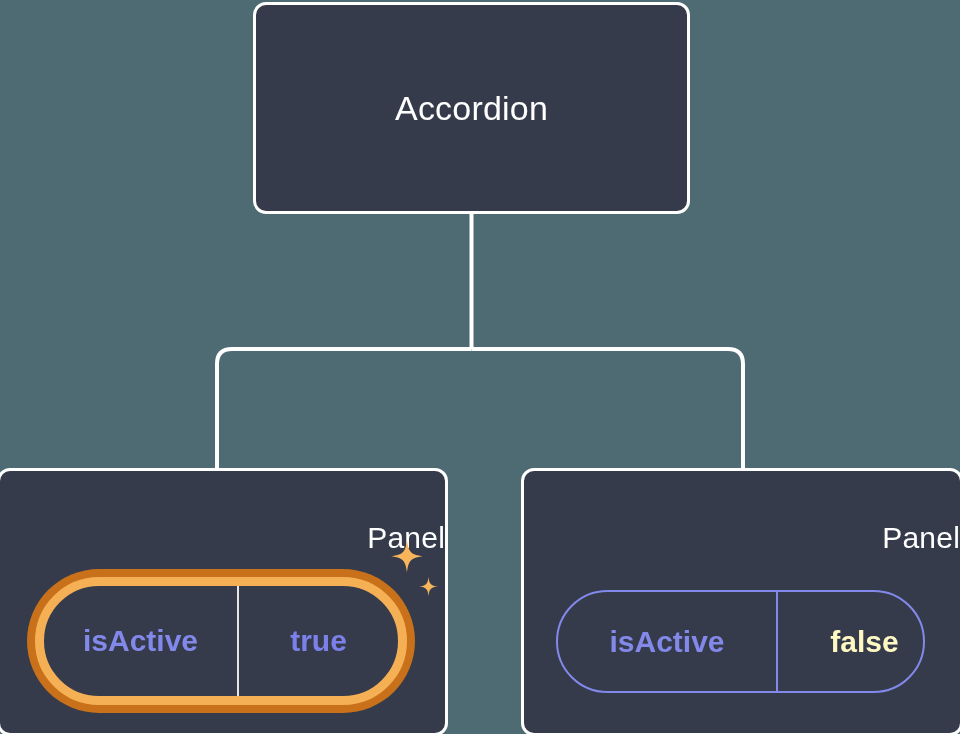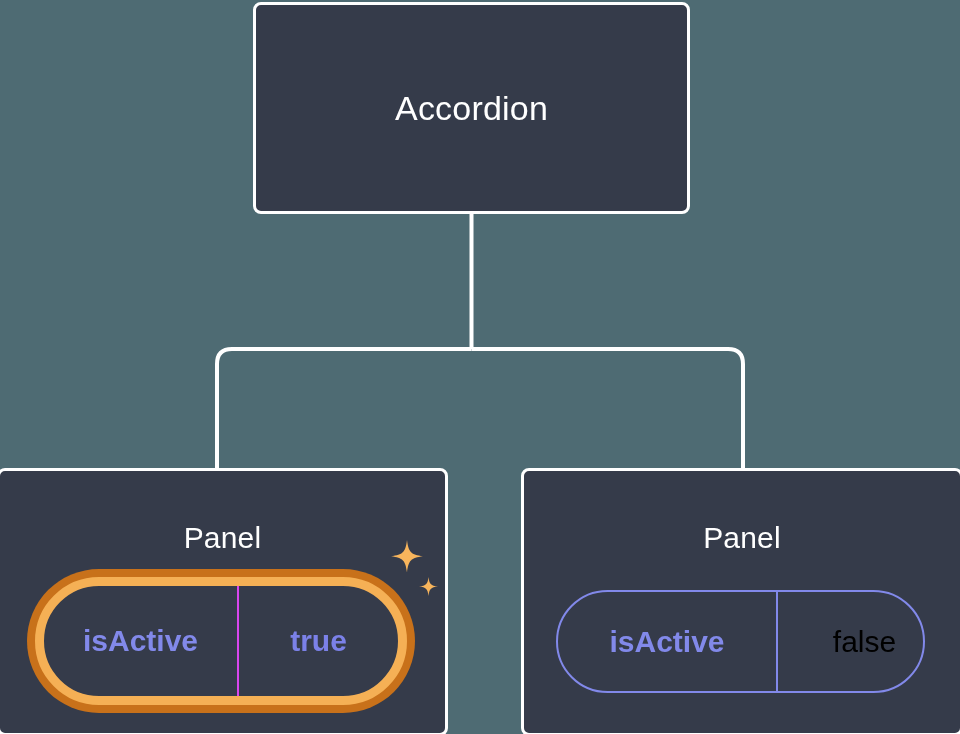--- a/index.html
+++ b/index.html
@@ -30,21 +30,21 @@
     width: 960px;
     height: 734px;
     pointer-events: none;
   }
 
   
   .node {
     position: absolute;
     background: #353b4a;
     border: 3px solid #ffffff;
-    border-radius: 8px;
+    border-radius: 13px;
     box-sizing: border-box;
     overflow: hidden;
   }
 
   .node-root {
     left: 253px;
     top: 2px;
     width: 437px;
     height: 212px;
     display: flex;
@@ -75,21 +75,21 @@
   .panel-inner {
     position: relative;
     width: 100%;
     height: 100%;
   }
 
   .node-title-panel {
     position: absolute;
     top: 50px;
     width: 100%;
-    text-align: center;
+    text-align: right;
     color: #ffffff;
     font-size: 30px;
     font-weight: 400;
     letter-spacing: 0.2px;
   }
 
   
   .pill {
     position: absolute;
     box-sizing: border-box;
@@ -124,40 +124,40 @@
     box-shadow: 0 0 0 8px #c8711a;
   }
   .pill-highlight .pill-key {
     flex: 0 0 193px;
     color: #8289ea;
   }
   .pill-highlight .pill-val {
     flex: 1 1 auto;
     color: #7b81e8;
     font-weight: 700;
-    border-left: 2px solid #d946ef;
+    border-left: 2px solid #e5e5e5;
   }
 
   
   .pill-plain {
     left: 556px;
     top: 590px;
     width: 369px;
     height: 103px;
     border: 2px solid #8289ea;
     background: transparent;
   }
   .pill-plain .pill-key {
     flex: 0 0 218px;
     color: #8289ea;
   }
   .pill-plain .pill-val {
     flex: 1 1 auto;
-    color: #000000;
-    font-weight: 400;
+    color: #fef9c3;
+    font-weight: 700;
     border-left: 2px solid #8289ea;
     padding-left: 28px;
   }
 
   
   .sparkles {
     position: absolute;
     left: 388px;
     top: 536px;
     width: 56px;

